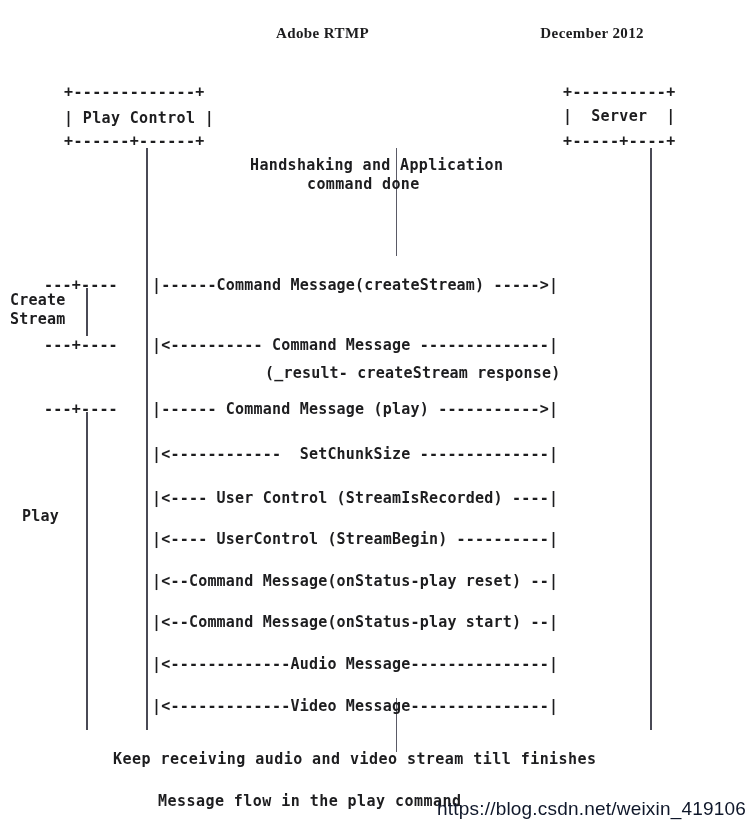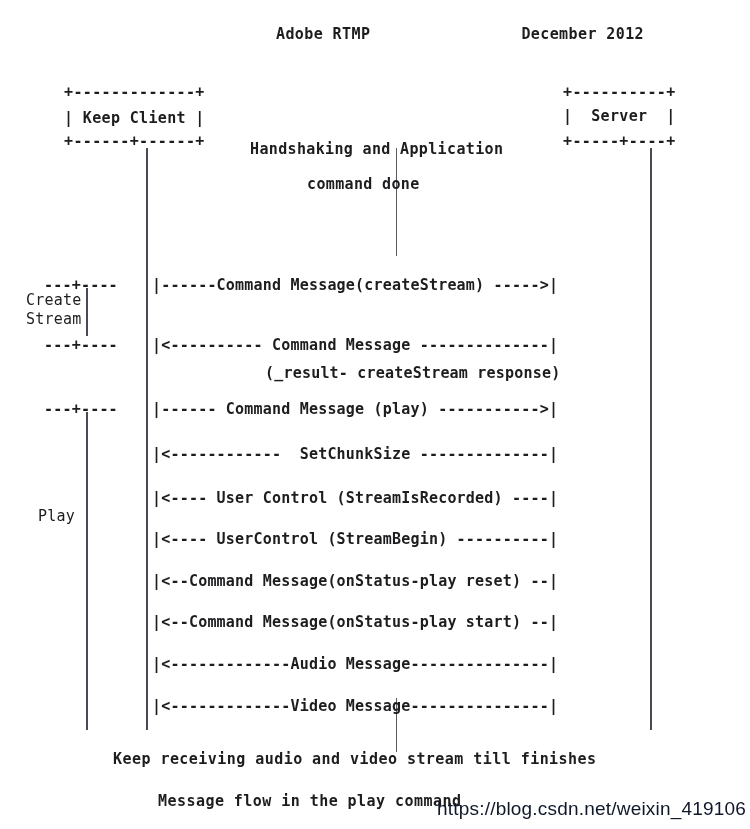--- a/index.html
+++ b/index.html
@@ -16,20 +16,21 @@
     color: #1d1d1f;
   }
 
   
   #doc-header {
     position: absolute;
     top: 25px;
     left: 0;
     width: 652px;
     height: 22px;
+    font-family: Liberation Serif, serif;
   }
   #doc-header .hdr-title {
     position: absolute;
     left: 276px;
     top: 0;
     font-size: 15px;
     font-weight: 700;
     letter-spacing: 0.4px;
     white-space: pre;
   }
@@ -104,23 +105,22 @@
     position: absolute;
     white-space: pre;
     font-size: 15px;
     font-weight: 700;
     letter-spacing: 0.2px;
   }
   .brace-label {
     position: absolute;
     white-space: pre;
     font-size: 15px;
-    font-weight: 400;
-    letter-spacing: 0.2px;
-    margin-left: 16px;
+    font-weight: 700;
+    letter-spacing: 0.2px;
   }
   .brace-bar {
     position: absolute;
     width: 2px;
     background: #4a4a55;
   }
 
   
   .annot {
     position: absolute;
@@ -159,33 +159,33 @@
 <body>
 
 <div id="doc-header">
   <div class="hdr-title">Adobe RTMP</div>
   <div class="hdr-date">December 2012</div>
 </div>
 
 <div id="ascii-diagram">
 
   <div class="ascii-line box-row" style="left:64px; top:0px;">+-------------+</div>
-  <div class="ascii-line box-row" style="left:64px; top:26px;">| Keep Client |</div>
+  <div class="ascii-line box-row" style="left:64px; top:26px;">| Play Control |</div>
   <div class="ascii-line box-row" style="left:64px; top:49px;">+------+------+</div>
 
   <div class="ascii-line box-row" style="left:563px; top:0px;">+----------+</div>
   <div class="ascii-line box-row" style="left:563px; top:24px;">|  Server  |</div>
   <div class="ascii-line box-row" style="left:563px; top:49px;">+-----+----+</div>
 
   <div class="lifeline" style="left:146px; top:64px; height:582px;"></div>
   <div class="lifeline" style="left:650px; top:64px; height:582px;"></div>
   <div class="lifeline thin" style="left:396px; top:64px; height:108px;"></div>
   <div class="lifeline thin" style="left:396px; top:614px; height:54px;"></div>
 
-  <div class="annot" style="left:250px; top:56px;">Handshaking and Application</div>
+  <div class="annot" style="left:250px; top:72px;">Handshaking and Application</div>
   <div class="annot" style="left:307px; top:91px;">command done</div>
 
   <div class="brace-tick" style="left:44px; top:192px;">---+----</div>
   <div class="brace-bar" style="left:86px; top:204px; height:48px;"></div>
   <div class="brace-label" style="left:10px; top:207px;">Create</div>
   <div class="brace-label" style="left:10px; top:226px;">Stream</div>
   <div class="brace-tick" style="left:44px; top:252px;">---+----</div>
 
   <div class="brace-tick" style="left:44px; top:316px;">---+----</div>
   <div class="brace-bar" style="left:86px; top:328px; height:318px;"></div>

